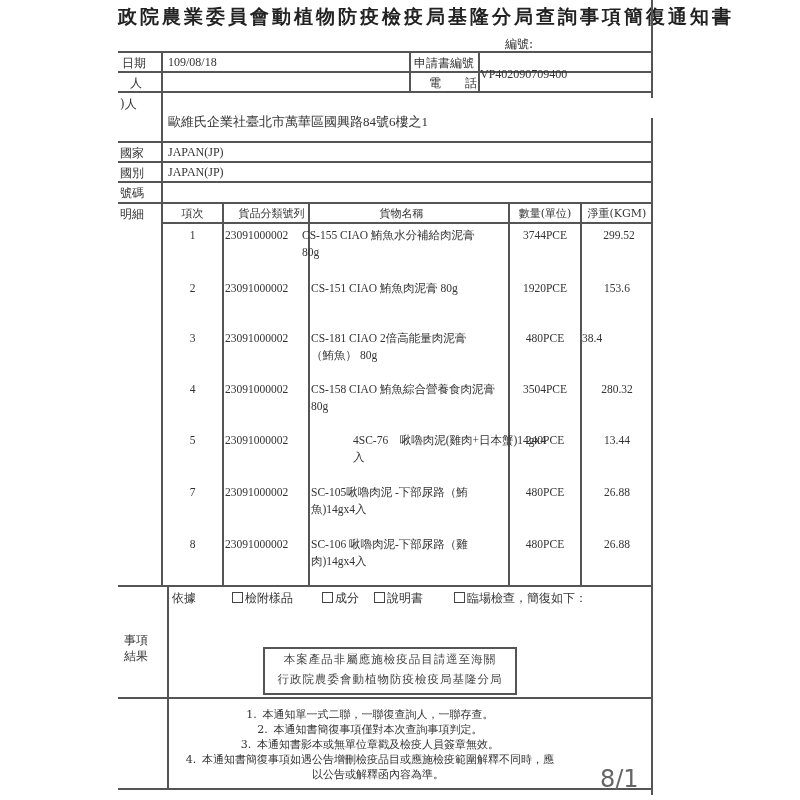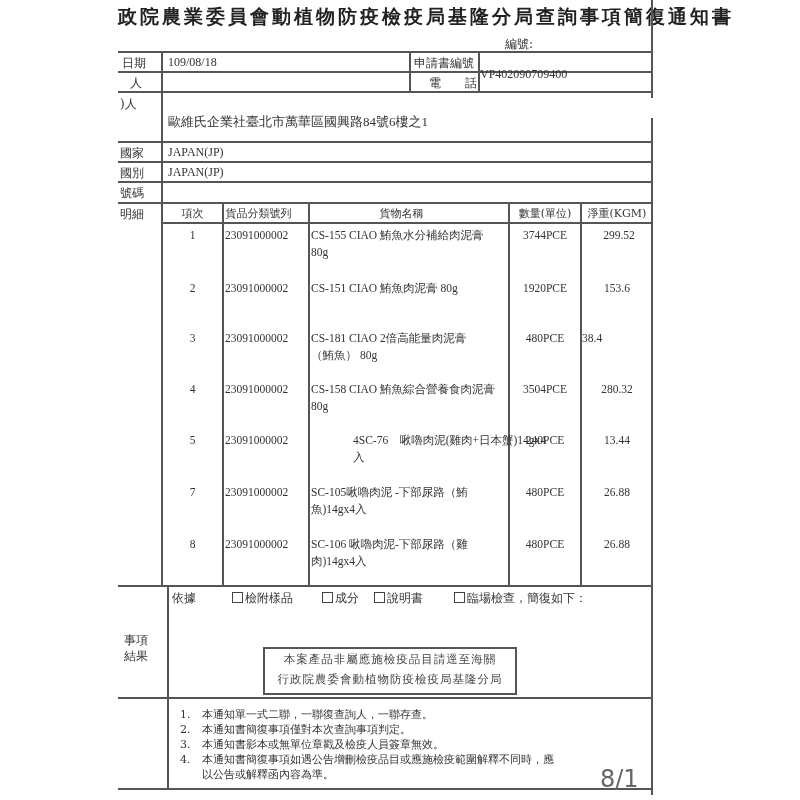--- a/index.html
+++ b/index.html
@@ -8,21 +8,21 @@
   .abs { position:absolute; }
   .hline { position:absolute; height:2px; background:#555; }
   .vline { position:absolute; width:2px; background:#555; }
   .title { left:118px; top:4px; font-size:19px; letter-spacing:3px; color:#222; white-space:nowrap; font-weight:bold; }
   .lbl { font-size:12px; color:#333; white-space:nowrap; }
   .val { font-size:12px; color:#333; white-space:nowrap; font-family:"Liberation Serif",serif; }
   .cell { font-size:11.5px; color:#333; font-family:"Liberation Serif",serif; line-height:17px; }
   .hdr { font-size:11px; color:#333; white-space:nowrap; text-align:center; }
   .cbx { display:inline-block; width:9px; height:9px; border:1.5px solid #444; vertical-align:-1px; margin-right:2px; }
   .stamp { left:263px; top:647px; width:250px; height:44px; border:2px solid #555; font-size:11.5px; color:#444; text-align:center; line-height:20px; letter-spacing:1px; }
-  .notes { left:180px; top:707px; font-size:11px; color:#333; line-height:15px; }
+  .notes { left:180px; top:707px; font-size:11px; color:#333; line-height:15px;text-align:center; }
   .notes .n { display:inline-block; width:22px; }
   .pg { left:600px; top:765px; font-size:24px; color:#666; font-family:"DejaVu Sans",sans-serif; }
 </style>
 </head>
 <body>
 
 <div class="abs title">政院農業委員會動植物防疫檢疫局基隆分局查詢事項簡復通知書</div>
 <div class="abs lbl" style="left:505px;top:36px;">編號:</div>
 
 <div class="vline" style="left:651px;top:0;height:98px;"></div>
@@ -55,29 +55,29 @@
 <div class="abs lbl" style="left:120px;top:206px;">明細</div>
 
 <div class="hline" style="left:161px;top:222px;width:492px;"></div>
 <div class="hline" style="left:118px;top:585px;width:535px;"></div>
 <div class="vline" style="left:222px;top:202px;height:383px;"></div>
 <div class="vline" style="left:308px;top:202px;height:383px;"></div>
 <div class="vline" style="left:508px;top:202px;height:383px;"></div>
 <div class="vline" style="left:580px;top:202px;height:383px;"></div>
 
 <div class="abs hdr" style="left:163px;top:206px;width:59px;">項次</div>
-<div class="abs hdr" style="left:224px;top:206px;width:69px;">貨品分類號列</div>
+<div class="abs hdr" style="left:224px;top:206px;width:69px;padding-left:13px;">貨品分類號列</div>
 <div class="abs hdr" style="left:310px;top:206px;width:183px;">貨物名稱</div>
 <div class="abs hdr" style="left:510px;top:206px;width:70px;">數量(單位)</div>
 <div class="abs hdr" style="left:582px;top:206px;width:70px;">淨重(KGM)</div>
 
 <div>
   <div class="abs cell" style="left:163px;top:227px;width:59px;text-align:center;">1</div>
   <div class="abs cell" style="left:225px;top:227px;">23091000002</div>
-  <div class="abs cell" style="left:311px;top:227px;width:176px;">CS-155 CIAO 鮪魚水分補給肉泥膏　80g</div>
+  <div class="abs cell" style="left:302px;top:227px;width:176px;">CS-155 CIAO 鮪魚水分補給肉泥膏　80g</div>
   <div class="abs cell" style="left:510px;top:227px;width:70px;text-align:center;">3744PCE</div>
   <div class="abs cell" style="left:582px;top:227px;width:74px;text-align:center;">299.52</div>
 </div>
 <div>
   <div class="abs cell" style="left:163px;top:280px;width:59px;text-align:center;">2</div>
   <div class="abs cell" style="left:225px;top:280px;">23091000002</div>
   <div class="abs cell" style="left:311px;top:280px;width:196px;">CS-151 CIAO 鮪魚肉泥膏 80g</div>
   <div class="abs cell" style="left:510px;top:280px;width:70px;text-align:center;">1920PCE</div>
   <div class="abs cell" style="left:582px;top:280px;width:70px;text-align:center;">153.6</div>
 </div>

